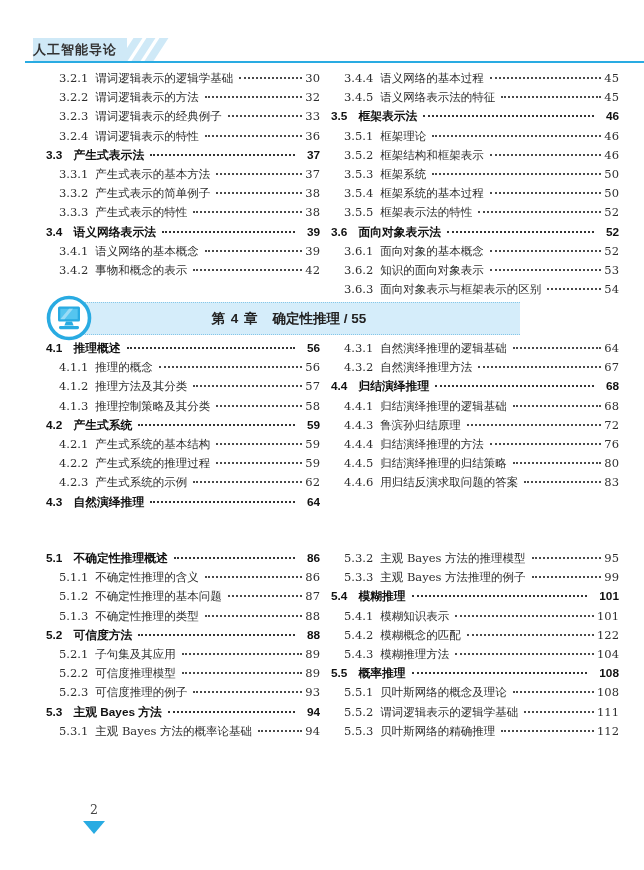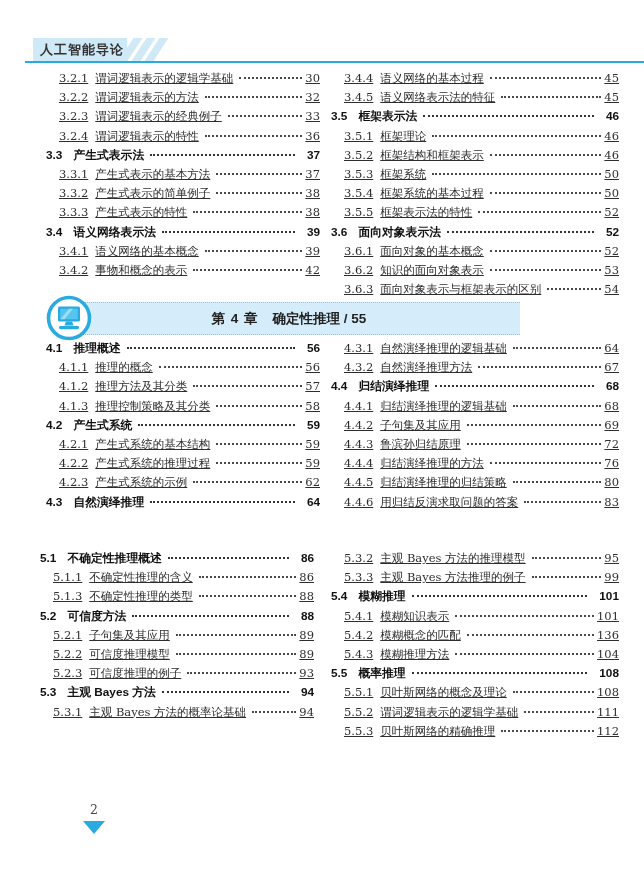--- a/index.html
+++ b/index.html
@@ -2,37 +2,37 @@
 <html><head>
 <meta charset="utf-8">
 <style>
   html,body{margin:0;padding:0;background:#ffffff;}
   .page{position:relative;width:644px;height:870px;background:#ffffff;overflow:hidden;
         font-family:"Liberation Sans",sans-serif;color:#2e2e2e;}
 
   
   .hdr-rule{position:absolute;left:25px;right:0;top:61px;height:2px;background:#29abe2;}
   .hdr-box{position:absolute;left:33px;top:38px;width:94px;height:23px;background:#cfe9f7;
-           line-height:23px;padding-left:7px;font-size:13px;font-weight:bold;color:#333;
+           line-height:23px;font-size:13px;font-weight:bold;color:#333;
            letter-spacing:1px;box-sizing:border-box;}
   .hdr-stripe{position:absolute;top:38px;width:9px;height:23px;background:#cfe9f7;
               transform:skewX(-33deg);}
   .s1{left:126px;} .s2{left:139px;} .s3{left:152px;}
 
   
   .col{position:absolute;width:274px;}
   .c-top-l{left:46px;top:69px;}
   .c-top-r{left:331px;top:69px;width:288px;}
   .c-c4-l{left:46px;top:339px;}
   .c-c4-r{left:331px;top:339px;width:288px;}
-  .c-c5-l{left:40px;top:549px;}
+  .c-c5-l{left:46px;top:549px;}
   .c-c5-r{left:331px;top:549px;width:288px;}
 
   .row{display:flex;align-items:baseline;height:19.2px;line-height:19.2px;font-size:11.5px;}
-  .row.lvl2{padding-left:13px;font-family:"DejaVu Serif","Liberation Serif",serif;text-decoration:underline;}
+  .row.lvl2{padding-left:13px;font-family:"DejaVu Serif","Liberation Serif",serif;}
   .row.lvl1{font-weight:bold;color:#111;font-size:11.8px;}
   .num{margin-right:7px;white-space:nowrap;}
   .lvl1 .num{margin-right:11px;}
   .ttl{white-space:nowrap;}
   .leader{flex:1;border-bottom:2px dotted #4a4a4a;position:relative;top:-3px;margin:0 3px 0 6px;}
   .lvl1 .leader{margin-right:12px;border-bottom-color:#333;}
   .pg{white-space:nowrap;}
 
   
   .band-wrap{position:absolute;left:0;width:544px;height:46px;}
@@ -297,26 +297,20 @@
     <span class="leader"></span>
     <span class="pg">68</span>
   </div>
       <div class="row lvl2">
     <span class="num">4.4.1</span>
     <span class="ttl">归结演绎推理的逻辑基础</span>
     <span class="leader"></span>
     <span class="pg">68</span>
   </div>
       <div class="row lvl2">
-    <span class="num">4.4.2</span>
-    <span class="ttl">子句集及其应用</span>
-    <span class="leader"></span>
-    <span class="pg">69</span>
-  </div>
-      <div class="row lvl2">
     <span class="num">4.4.3</span>
     <span class="ttl">鲁滨孙归结原理</span>
     <span class="leader"></span>
     <span class="pg">72</span>
   </div>
       <div class="row lvl2">
     <span class="num">4.4.4</span>
     <span class="ttl">归结演绎推理的方法</span>
     <span class="leader"></span>
     <span class="pg">76</span>
@@ -343,20 +337,26 @@
     <span class="leader"></span>
     <span class="pg">86</span>
   </div>
       <div class="row lvl2">
     <span class="num">5.1.1</span>
     <span class="ttl">不确定性推理的含义</span>
     <span class="leader"></span>
     <span class="pg">86</span>
   </div>
       <div class="row lvl2">
+    <span class="num">5.1.2</span>
+    <span class="ttl">不确定性推理的基本问题</span>
+    <span class="leader"></span>
+    <span class="pg">87</span>
+  </div>
+      <div class="row lvl2">
     <span class="num">5.1.3</span>
     <span class="ttl">不确定性推理的类型</span>
     <span class="leader"></span>
     <span class="pg">88</span>
   </div>
       <div class="row lvl1">
     <span class="num">5.2</span>
     <span class="ttl">可信度方法</span>
     <span class="leader"></span>
     <span class="pg">88</span>
@@ -414,21 +414,21 @@
       <div class="row lvl2">
     <span class="num">5.4.1</span>
     <span class="ttl">模糊知识表示</span>
     <span class="leader"></span>
     <span class="pg">101</span>
   </div>
       <div class="row lvl2">
     <span class="num">5.4.2</span>
     <span class="ttl">模糊概念的匹配</span>
     <span class="leader"></span>
-    <span class="pg">136</span>
+    <span class="pg">122</span>
   </div>
       <div class="row lvl2">
     <span class="num">5.4.3</span>
     <span class="ttl">模糊推理方法</span>
     <span class="leader"></span>
     <span class="pg">104</span>
   </div>
       <div class="row lvl1">
     <span class="num">5.5</span>
     <span class="ttl">概率推理</span>

